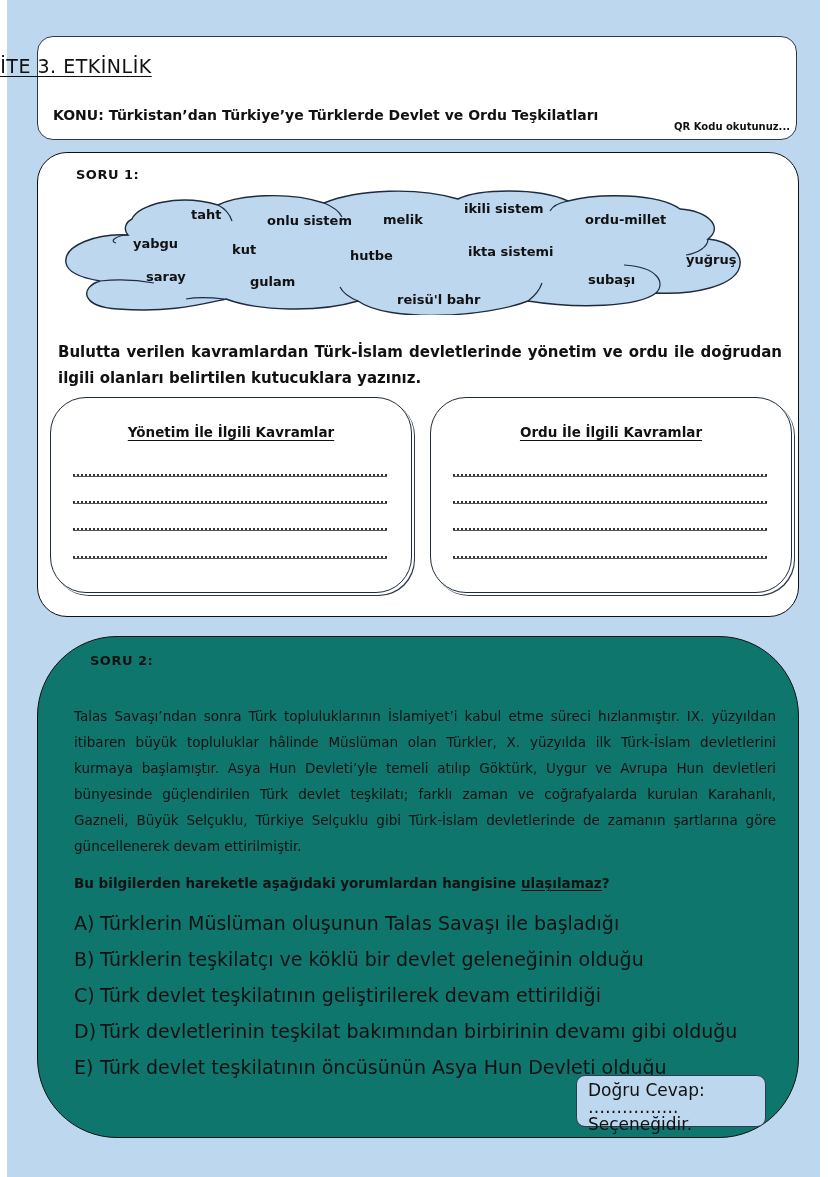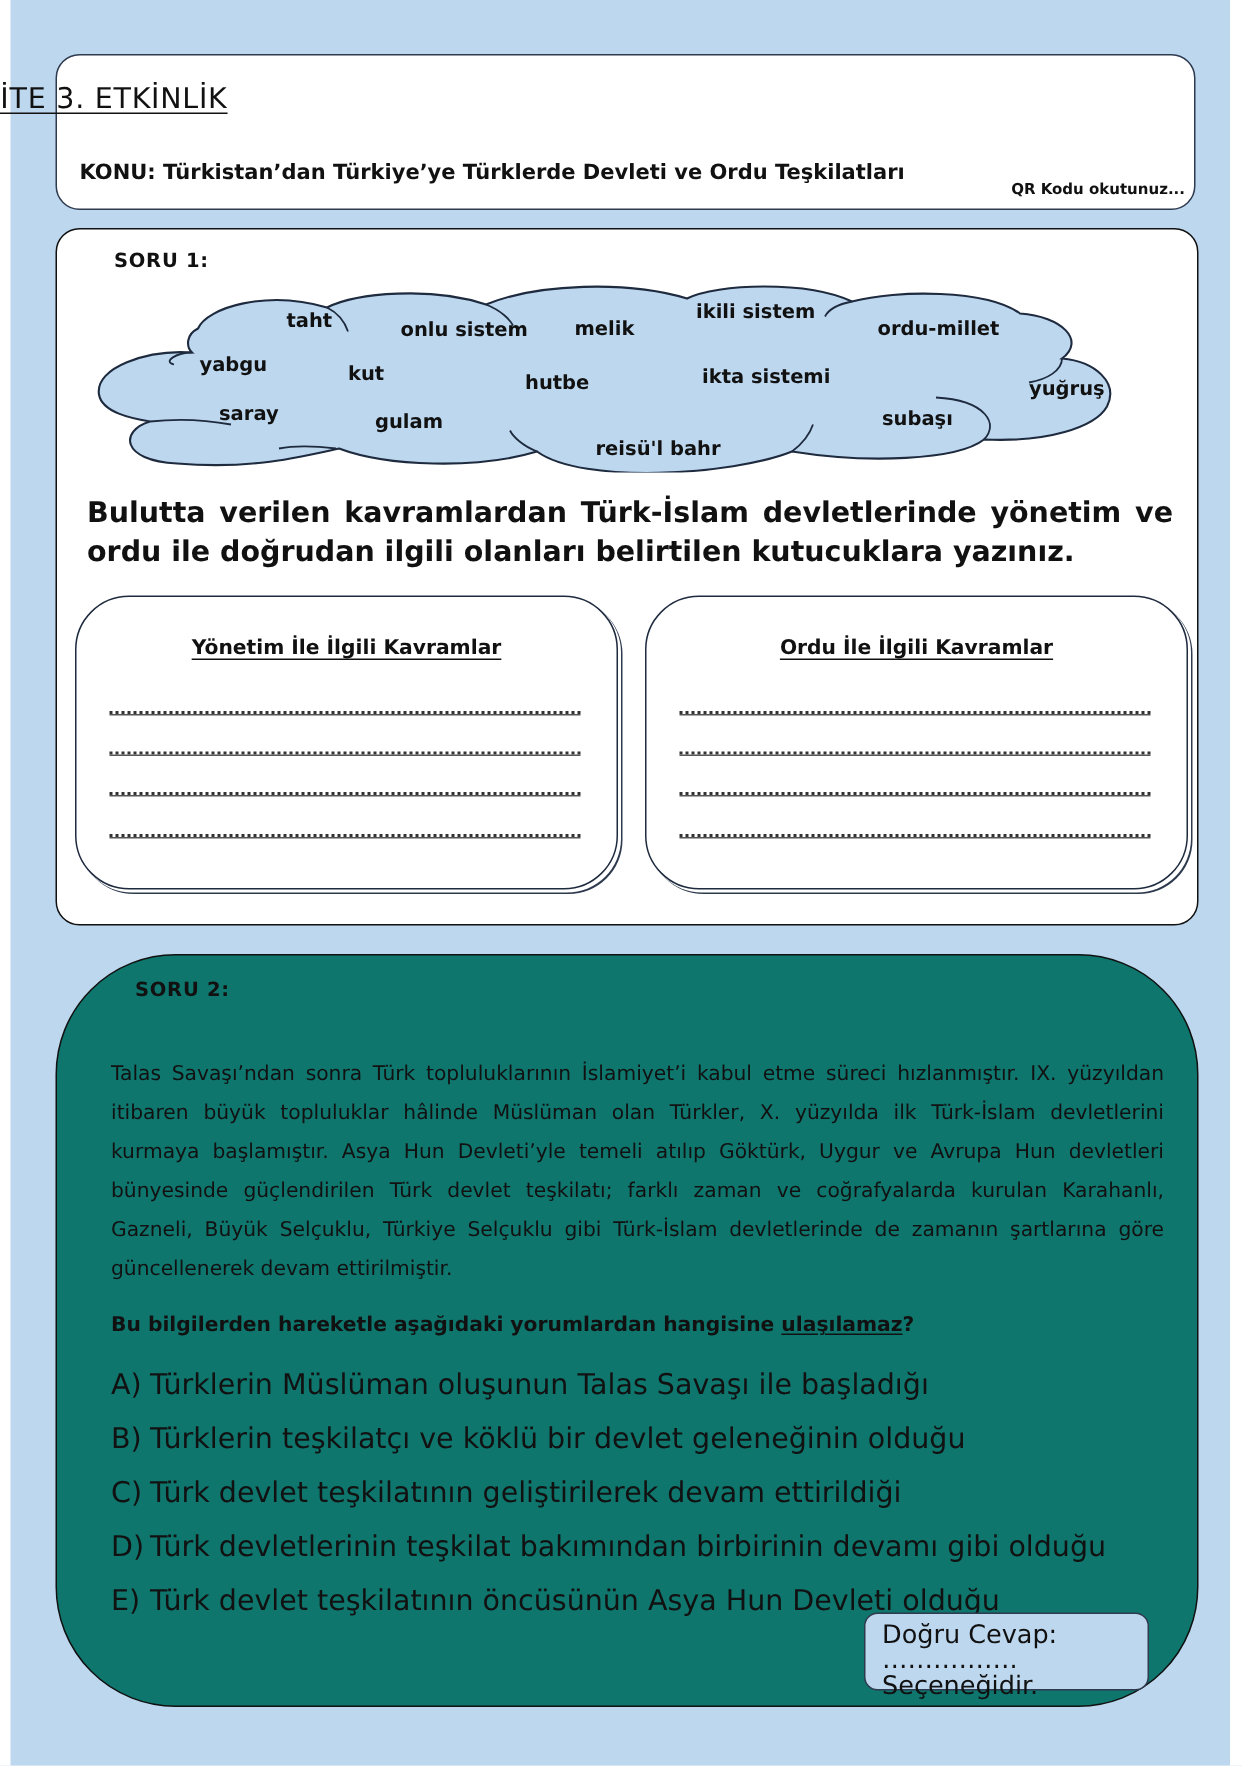--- a/index.html
+++ b/index.html
@@ -11,26 +11,26 @@
   .header-box { position: absolute; left: 37px; top: 36px; width: 760px; height: 104px;
     background: #fff; border: 1.5px solid #2e3a4e; border-radius: 16px; box-sizing: border-box; }
   .header-title { position: absolute; left: 0; top: 18px; width: 100%; text-align: left;
     font-size: 19px; letter-spacing: 0.5px; text-decoration: underline; text-underline-offset: 3px; }
   .header-title span { position: relative; left: -86px; }
   .header-subject { position: absolute; left: 15px; top: 70px; font-size: 14px; font-weight: bold; white-space: nowrap; }
   .header-qr { position: absolute; right: 6px; top: 84px; font-size: 10px; font-weight: bold; white-space: nowrap; }
 
   
   .sec1 { position: absolute; left: 37px; top: 152px; width: 762px; height: 465px;
-    background: #fff; border: 1.5px solid #111; border-radius: 16px; box-sizing: border-box; }
+    background: #fff; border: 1.5px solid #111; border-radius: 30px; box-sizing: border-box; }
   .sec-label { position: absolute; font-size: 13px; font-weight: bold; letter-spacing: 0.5px; }
   .cloud-svg { position: absolute; left: 20px; top: 34px; }
   .cloud-word { position: absolute; font-size: 13px; font-weight: bold; white-space: nowrap; }
 
-  .instruction { position: absolute; left: 20px; top: 176px; width: 724px; font-size: 19px;
+  .instruction { position: absolute; left: 20px; top: 186px; width: 724px; font-size: 15px;
     font-weight: bold; line-height: 26px; text-align: justify; }
 
   .concept-box { position: absolute; top: 244px; width: 362px; height: 196px;
     border: 1.5px solid #1e2a3e; border-radius: 36px; box-sizing: border-box; background: #fff;
     box-shadow: 2px 2px 0 0 #ffffff, 3px 3px 0 0 #2e3a4e; }
   .concept-title { position: absolute; left: 0; top: 26px; width: 100%; text-align: center;
     font-size: 13.5px; font-weight: bold; text-decoration: underline; text-underline-offset: 3px; }
   .dotline { position: absolute; left: 22px; width: 314px; height: 4px;
     border-bottom: 2px dotted #333; box-sizing: border-box; }
   .dotline::after { content: ""; position: absolute; left: 0; right: 0; bottom: -3px; border-bottom: 1px solid #555; }
@@ -49,21 +49,21 @@
     background: #bdd7ee; border: 1.5px solid #2e3a4e; border-radius: 9px; box-sizing: border-box;
     font-size: 17px; line-height: 17px; padding: 6px 0 0 11px; }
 </style>
 </head>
 <body>
 
 <div class="page-bg"></div>
 
 <div class="header-box">
   <div class="header-title"><span>1.ÜNİTE  3. ETKİNLİK</span></div>
-  <div class="header-subject">KONU: Türkistan’dan Türkiye’ye Türklerde Devleti ve Ordu Teşkilatları</div>
+  <div class="header-subject">KONU: Türkistan’dan Türkiye’ye Türklerde Devlet ve Ordu Teşkilatları</div>
   <div class="header-qr">QR Kodu okutunuz...</div>
 </div>
 
 <div class="sec1">
   <div class="sec-label" style="left:38px; top:14px;">SORU 1:</div>
 
   <svg class="cloud-svg" width="710" height="128" viewBox="0 0 710 128">
     <path d="M70 60
              C40 58, 5 70, 8 88
              C10 100, 30 104, 42 106

